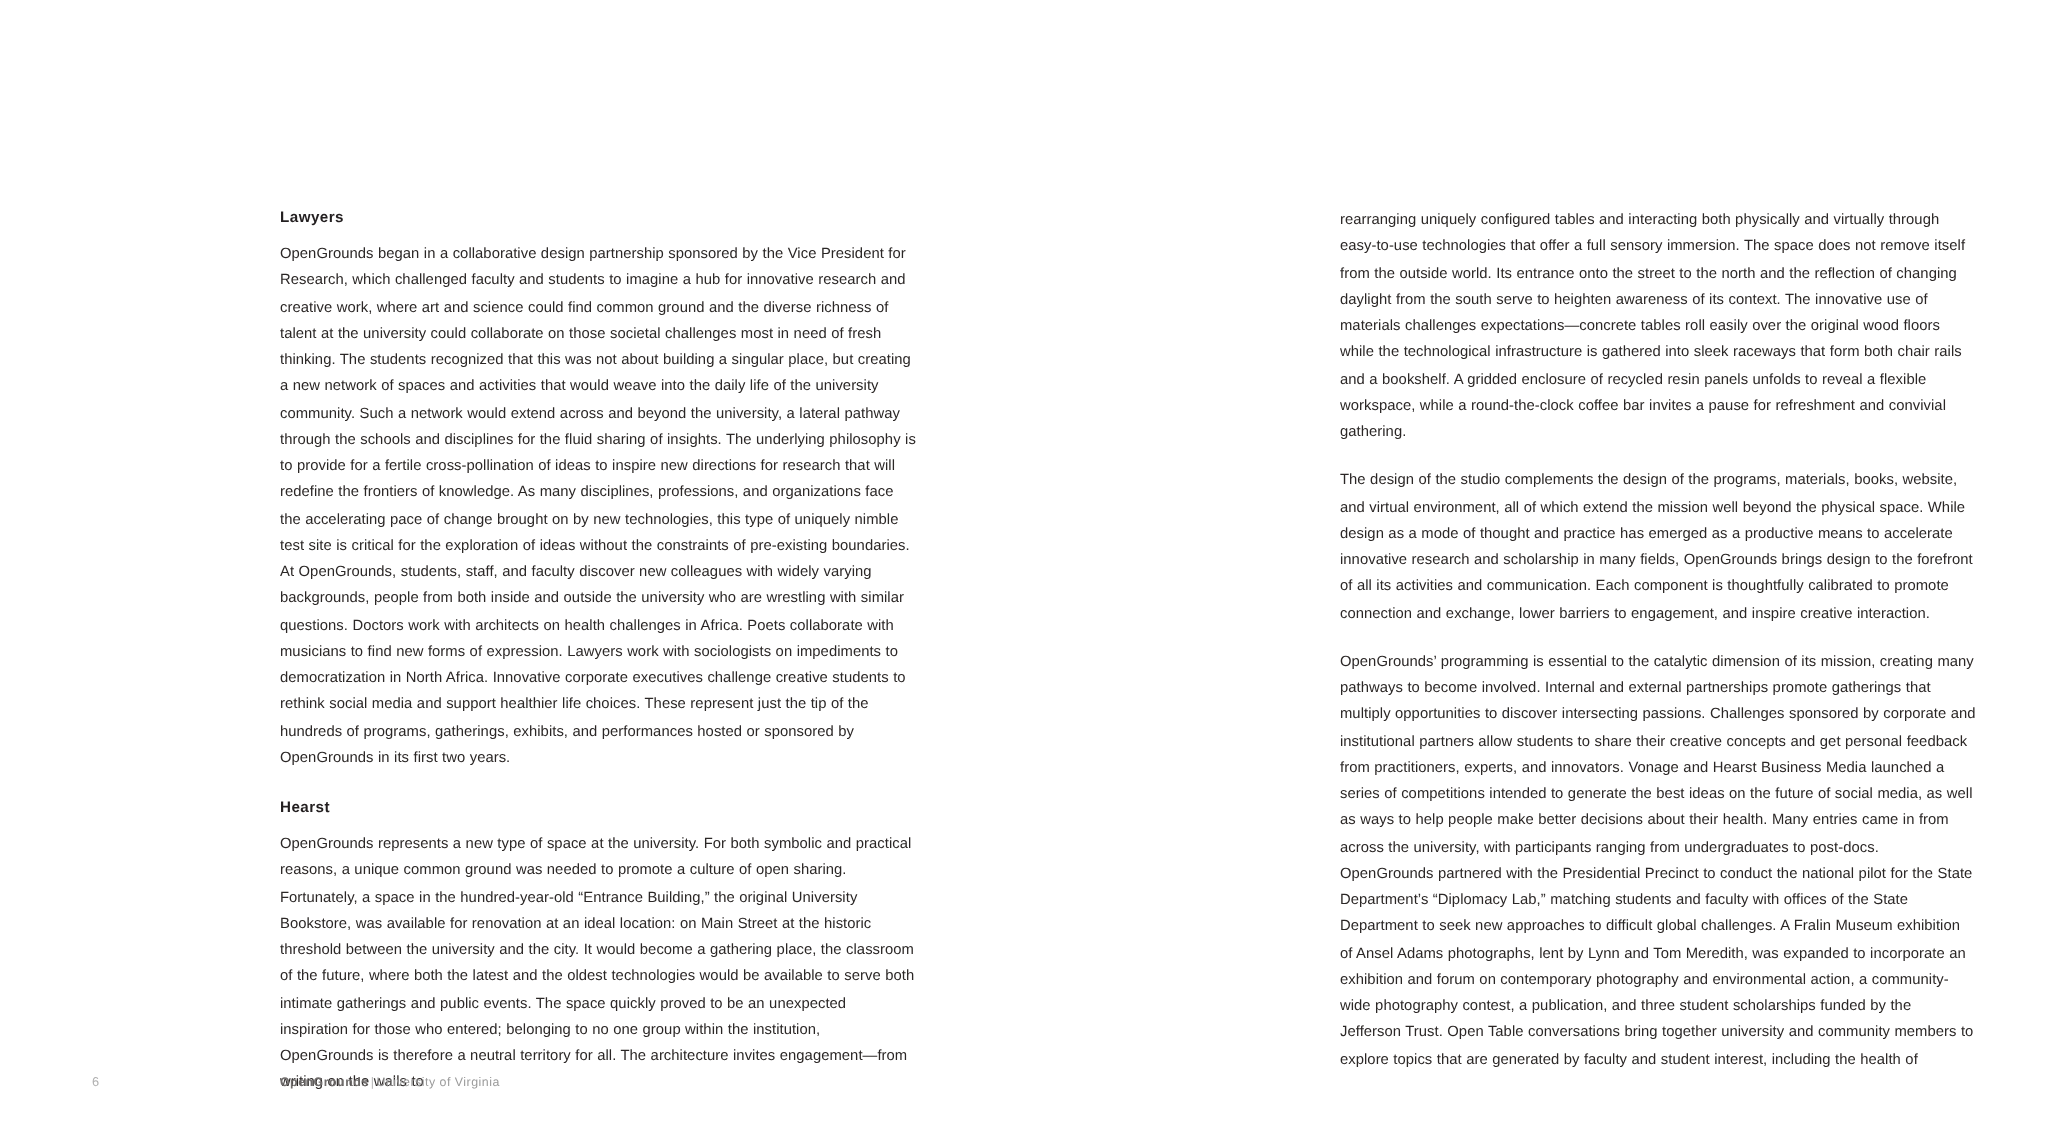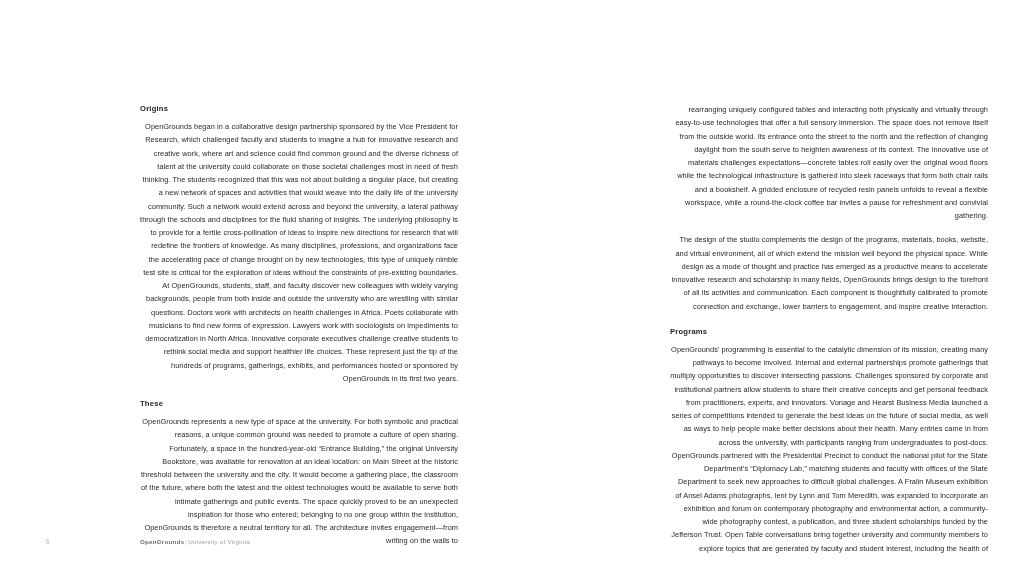--- a/index.html
+++ b/index.html
@@ -53,21 +53,21 @@
   h2.section-heading.spaced-above {
     margin-top: 13px;
   }
 
   p.body-text {
     margin: 0 0 11px 0;
     font-size: 7.4px;
     line-height: 13.25px;
     letter-spacing: 0.004em;
     color: #2b2726;
-    text-align: right;
+    text-align: left;
     word-spacing: 0.02em;
   }
   p.body-text:last-child { margin-bottom: 12px; }
 
   
   .footer {
     position: absolute;
     bottom: 24px;
     height: 12px;
     font-size: 6.2px;
@@ -94,25 +94,25 @@
 </style>
 </head>
 <body>
 
 <div class="spread">
 
   <div class="page page-left">
 
     <div class="column">
 
-      <h2 class="section-heading">Origins</h2>
+      <h2 class="section-heading">Lawyers</h2>
 
       <p class="body-text">OpenGrounds began in a collaborative design partnership sponsored by the Vice President for Research, which challenged faculty and students to imagine a hub for innovative research and creative work, where art and science could find common ground and the diverse richness of talent at the university could collaborate on those societal challenges most in need of fresh thinking. The students recognized that this was not about building a singular place, but creating a new network of spaces and activities that would weave into the daily life of the university community. Such a network would extend across and beyond the university, a lateral pathway through the schools and disciplines for the fluid sharing of insights. The underlying philosophy is to provide for a fertile cross-pollination of ideas to inspire new directions for research that will redefine the frontiers of knowledge. As many disciplines, professions, and organizations face the accelerating pace of change brought on by new technologies, this type of uniquely nimble test site is critical for the exploration of ideas without the constraints of pre-existing boundaries. At OpenGrounds, students, staff, and faculty discover new colleagues with widely varying backgrounds, people from both inside and outside the university who are wrestling with similar questions. Doctors work with architects on health challenges in Africa. Poets collaborate with musicians to find new forms of expression. Lawyers work with sociologists on impediments to democratization in North Africa. Innovative corporate executives challenge creative students to rethink social media and support healthier life choices. These represent just the tip of the hundreds of programs, gatherings, exhibits, and performances hosted or sponsored by OpenGrounds in its first two years.</p>
 
-      <h2 class="section-heading spaced-above">These</h2>
+      <h2 class="section-heading spaced-above">Hearst</h2>
 
       <p class="body-text">OpenGrounds represents a new type of space at the university. For both symbolic and practical reasons, a unique common ground was needed to promote a culture of open sharing. Fortunately, a space in the hundred-year-old “Entrance Building,” the original University Bookstore, was available for renovation at an ideal location: on Main Street at the historic threshold between the university and the city. It would become a gathering place, the classroom of the future, where both the latest and the oldest technologies would be available to serve both intimate gatherings and public events. The space quickly proved to be an unexpected inspiration for those who entered; belonging to no one group within the institution, OpenGrounds is therefore a neutral territory for all. The architecture invites engagement—from writing on the walls to</p>
 
     </div>
 
     <div class="footer-folio folio-left">6</div>
 
     <div class="footer footer-left">
       <span class="brand">OpenGrounds</span><span class="sep">|</span><span class="inst">University of Virginia</span>
     </div>
@@ -120,21 +120,20 @@
   </div>
 
   <div class="page page-right">
 
     <div class="column">
 
       <p class="body-text">rearranging uniquely configured tables and interacting both physically and virtually through easy-to-use technologies that offer a full sensory immersion. The space does not remove itself from the outside world. Its entrance onto the street to the north and the reflection of changing daylight from the south serve to heighten awareness of its context. The innovative use of materials challenges expectations—concrete tables roll easily over the original wood floors while the technological infrastructure is gathered into sleek raceways that form both chair rails and a bookshelf. A gridded enclosure of recycled resin panels unfolds to reveal a flexible workspace, while a round-the-clock coffee bar invites a pause for refreshment and convivial gathering.</p>
 
       <p class="body-text">The design of the studio complements the design of the programs, materials, books, website, and virtual environment, all of which extend the mission well beyond the physical space. While design as a mode of thought and practice has emerged as a productive means to accelerate innovative research and scholarship in many fields, OpenGrounds brings design to the forefront of all its activities and communication. Each component is thoughtfully calibrated to promote connection and exchange, lower barriers to engagement, and inspire creative interaction.</p>
 
-      <h2 class="section-heading spaced-above">Programs</h2>
 
       <p class="body-text">OpenGrounds’ programming is essential to the catalytic dimension of its mission, creating many pathways to become involved. Internal and external partnerships promote gatherings that multiply opportunities to discover intersecting passions. Challenges sponsored by corporate and institutional partners allow students to share their creative concepts and get personal feedback from practitioners, experts, and innovators. Vonage and Hearst Business Media launched a series of competitions intended to generate the best ideas on the future of social media, as well as ways to help people make better decisions about their health. Many entries came in from across the university, with participants ranging from undergraduates to post-docs. OpenGrounds partnered with the Presidential Precinct to conduct the national pilot for the State Department’s “Diplomacy Lab,” matching students and faculty with offices of the State Department to seek new approaches to difficult global challenges. A Fralin Museum exhibition of Ansel Adams photographs, lent by Lynn and Tom Meredith, was expanded to incorporate an exhibition and forum on contemporary photography and environmental action, a community-wide photography contest, a publication, and three student scholarships funded by the Jefferson Trust. Open Table conversations bring together university and community members to explore topics that are generated by faculty and student interest, including the health of</p>
 
     </div>
 
   </div>
 
 </div>
 
 </body></html>

